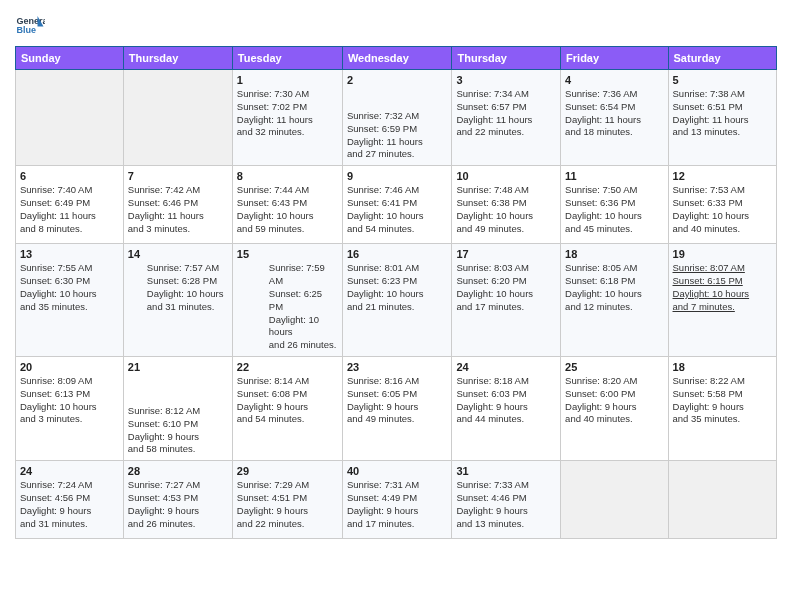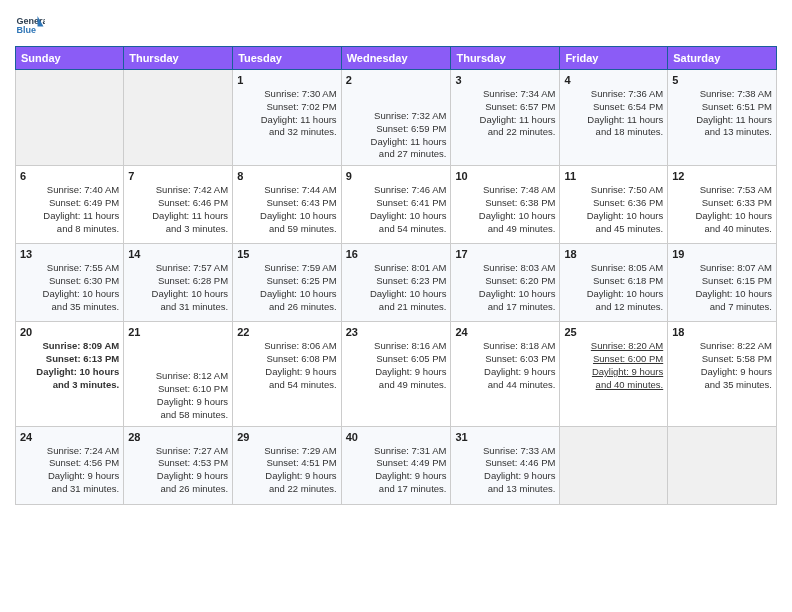--- a/index.html
+++ b/index.html
@@ -78,21 +78,20 @@
     .day-num {
       font-weight: bold;
       font-size: 11px;
       margin-bottom: 2px;
       color: #222;
     }
     .day-info {
       font-size: 9.5px;
       color: #333;
       line-height: 1.35;
-      text-align: right;
     }
     .empty-cell {
       background: #f0f0f0 !important;
     }
   </style>
 </head>
 <body>
 
 <div class="page">
   <div class="header">
@@ -221,28 +220,28 @@
         <tr>
           <td>
             <div class="day-num">13</div>
             <div class="day-info" style="white-space: pre-line;">Sunrise: 7:55 AM
 Sunset: 6:30 PM
 Daylight: 10 hours
 and 35 minutes.</div>
           </td>
           <td>
             <div class="day-num">14</div>
-            <div class="day-info" style="white-space: pre-line;">Sunrise: 7:57 AM
+            <div class="day-info" style="white-space: pre-line; margin-left: 19px;">Sunrise: 7:57 AM
 Sunset: 6:28 PM
 Daylight: 10 hours
 and 31 minutes.</div>
           </td>
           <td>
             <div class="day-num">15</div>
-            <div class="day-info" style="white-space: pre-line;">Sunrise: 7:59 AM
+            <div class="day-info" style="white-space: pre-line; margin-left: 32px;">Sunrise: 7:59 AM
 Sunset: 6:25 PM
 Daylight: 10 hours
 and 26 minutes.</div>
           </td>
           <td>
             <div class="day-num">16</div>
             <div class="day-info" style="white-space: pre-line;">Sunrise: 8:01 AM
 Sunset: 6:23 PM
 Daylight: 10 hours
 and 21 minutes.</div>
@@ -256,65 +255,65 @@
           </td>
           <td>
             <div class="day-num">18</div>
             <div class="day-info" style="white-space: pre-line;">Sunrise: 8:05 AM
 Sunset: 6:18 PM
 Daylight: 10 hours
 and 12 minutes.</div>
           </td>
           <td>
             <div class="day-num">19</div>
-            <div class="day-info" style="white-space: pre-line;">Sunrise: 8:07 AM
+            <div class="day-info" style="white-space: pre-line; text-decoration: underline;">Sunrise: 8:07 AM
 Sunset: 6:15 PM
 Daylight: 10 hours
 and 7 minutes.</div>
           </td>
         </tr>
         <tr>
           <td>
             <div class="day-num">20</div>
-            <div class="day-info" style="white-space: pre-line; font-weight: bold;">Sunrise: 8:09 AM
+            <div class="day-info" style="white-space: pre-line;">Sunrise: 8:09 AM
 Sunset: 6:13 PM
 Daylight: 10 hours
 and 3 minutes.</div>
           </td>
           <td>
             <div class="day-num">21</div>
             <div class="day-info" style="white-space: pre-line; margin-top: 32px;">Sunrise: 8:12 AM
 Sunset: 6:10 PM
 Daylight: 9 hours
 and 58 minutes.</div>
           </td>
           <td>
             <div class="day-num">22</div>
-            <div class="day-info" style="white-space: pre-line;">Sunrise: 8:06 AM
+            <div class="day-info" style="white-space: pre-line;">Sunrise: 8:14 AM
 Sunset: 6:08 PM
 Daylight: 9 hours
 and 54 minutes.</div>
           </td>
           <td>
             <div class="day-num">23</div>
             <div class="day-info" style="white-space: pre-line;">Sunrise: 8:16 AM
 Sunset: 6:05 PM
 Daylight: 9 hours
 and 49 minutes.</div>
           </td>
           <td>
             <div class="day-num">24</div>
             <div class="day-info" style="white-space: pre-line;">Sunrise: 8:18 AM
 Sunset: 6:03 PM
 Daylight: 9 hours
 and 44 minutes.</div>
           </td>
           <td>
             <div class="day-num">25</div>
-            <div class="day-info" style="white-space: pre-line; text-decoration: underline;">Sunrise: 8:20 AM
+            <div class="day-info" style="white-space: pre-line;">Sunrise: 8:20 AM
 Sunset: 6:00 PM
 Daylight: 9 hours
 and 40 minutes.</div>
           </td>
           <td>
             <div class="day-num">18</div>
             <div class="day-info" style="white-space: pre-line;">Sunrise: 8:22 AM
 Sunset: 5:58 PM
 Daylight: 9 hours
 and 35 minutes.</div>

